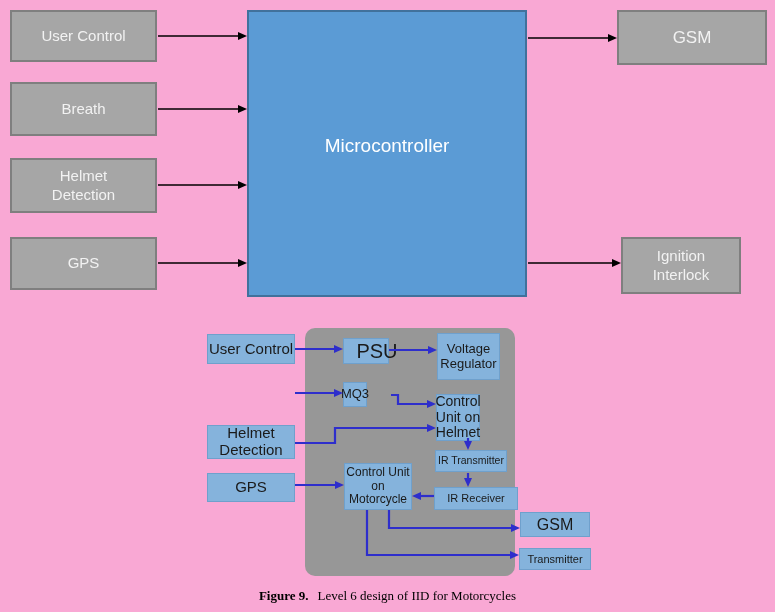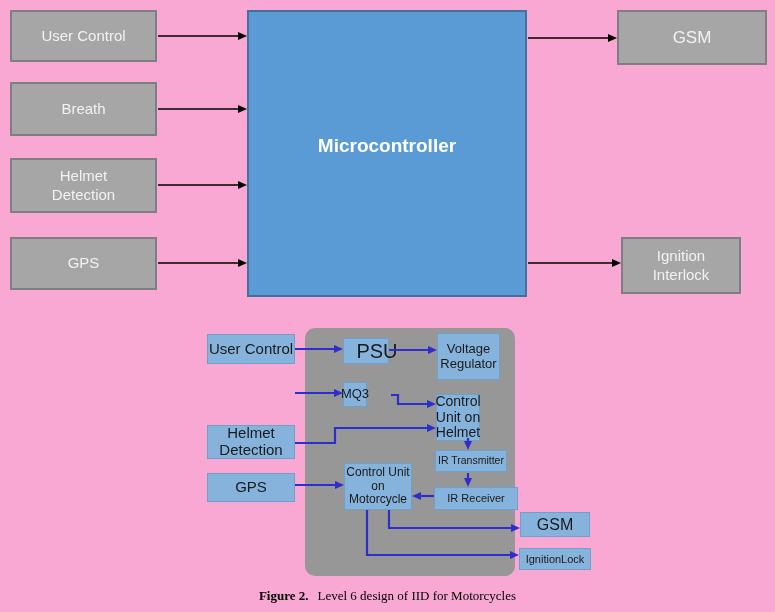--- a/index.html
+++ b/index.html
@@ -20,21 +20,21 @@
   .in2{left:10px;top:82px;width:147px;height:54px;}
   .in3{left:10px;top:158px;width:147px;height:55px;}
   .in4{left:10px;top:237px;width:147px;height:53px;}
   .out1{left:617px;top:10px;width:150px;height:55px;font-size:17px;}
   .out2{left:621px;top:237px;width:120px;height:57px;}
   .mcu{
     position:absolute;left:247px;top:10px;width:280px;height:287px;box-sizing:border-box;
     background:var(--microcontroller-blue,#5B9BD5);
     border:2px solid var(--microcontroller-border,#41719C);
     color:#ffffff;display:flex;align-items:center;justify-content:center;
-    font-size:19px;font-weight:700;
+    font-size:19px;font-weight:400;
   }
   .mcu .lbl{position:relative;top:-8px;}
   .lbl{display:inline-block;}
   .n90{max-width:90px;}
   .n80{max-width:80px;}
   
   .panel{
     position:absolute;left:305px;top:328px;width:210px;height:248px;
     background:var(--panel-gray,#979797);border-radius:10px;
   }
@@ -130,21 +130,21 @@
   <div class="bbox irr">
     <span class="lbl">IR Receiver</span>
   </div>
   <div class="bbox cum">
     <span class="lbl">Control Unit on Motorcycle</span>
   </div>
   <div class="bbox gsm2">
     <span class="lbl">GSM</span>
   </div>
   <div class="bbox ilock">
-    <span class="lbl">IgnitionLock</span>
+    <span class="lbl">Transmitter</span>
   </div>
 
   <svg class="overlay" width="775" height="612" viewBox="0 0 775 612">
     <defs>
       <marker id="mk-black" markerWidth="9" markerHeight="8" refX="1" refY="4" orient="auto" markerUnits="userSpaceOnUse">
         <path d="M0,0 L9,4 L0,8 Z" fill="#000000"></path>
       </marker>
       <marker id="mk-blue" markerWidth="9" markerHeight="8" refX="1" refY="4" orient="auto" markerUnits="userSpaceOnUse">
         <path d="M0,0 L9,4 L0,8 Z" fill="#2E2ECC"></path>
       </marker>
@@ -164,16 +164,16 @@
     <polyline class="ba" points="295,443 335,443 335,428 428,428" marker-end="url(#mk-blue)"></polyline>
     <line class="ba" x1="468" y1="438" x2="468" y2="442" marker-end="url(#mk-blue)"></line>
     <line class="ba" x1="468" y1="473" x2="468" y2="479" marker-end="url(#mk-blue)"></line>
     <line class="ba" x1="434" y1="496" x2="420" y2="496" marker-end="url(#mk-blue)"></line>
     <line class="ba" x1="295" y1="485" x2="336" y2="485" marker-end="url(#mk-blue)"></line>
     <polyline class="ba" points="389,510 389,528 512,528" marker-end="url(#mk-blue)"></polyline>
     <polyline class="ba" points="367,510 367,555 511,555" marker-end="url(#mk-blue)"></polyline>
   </svg>
 
   <div class="caption">
-    <span class="cap-b">Figure 2.</span><span class="cap-t">Level 6 design of IID for Motorcycles</span>
+    <span class="cap-b">Figure 9.</span><span class="cap-t">Level 6 design of IID for Motorcycles</span>
   </div>
 
 </div>
 
 </body></html>

